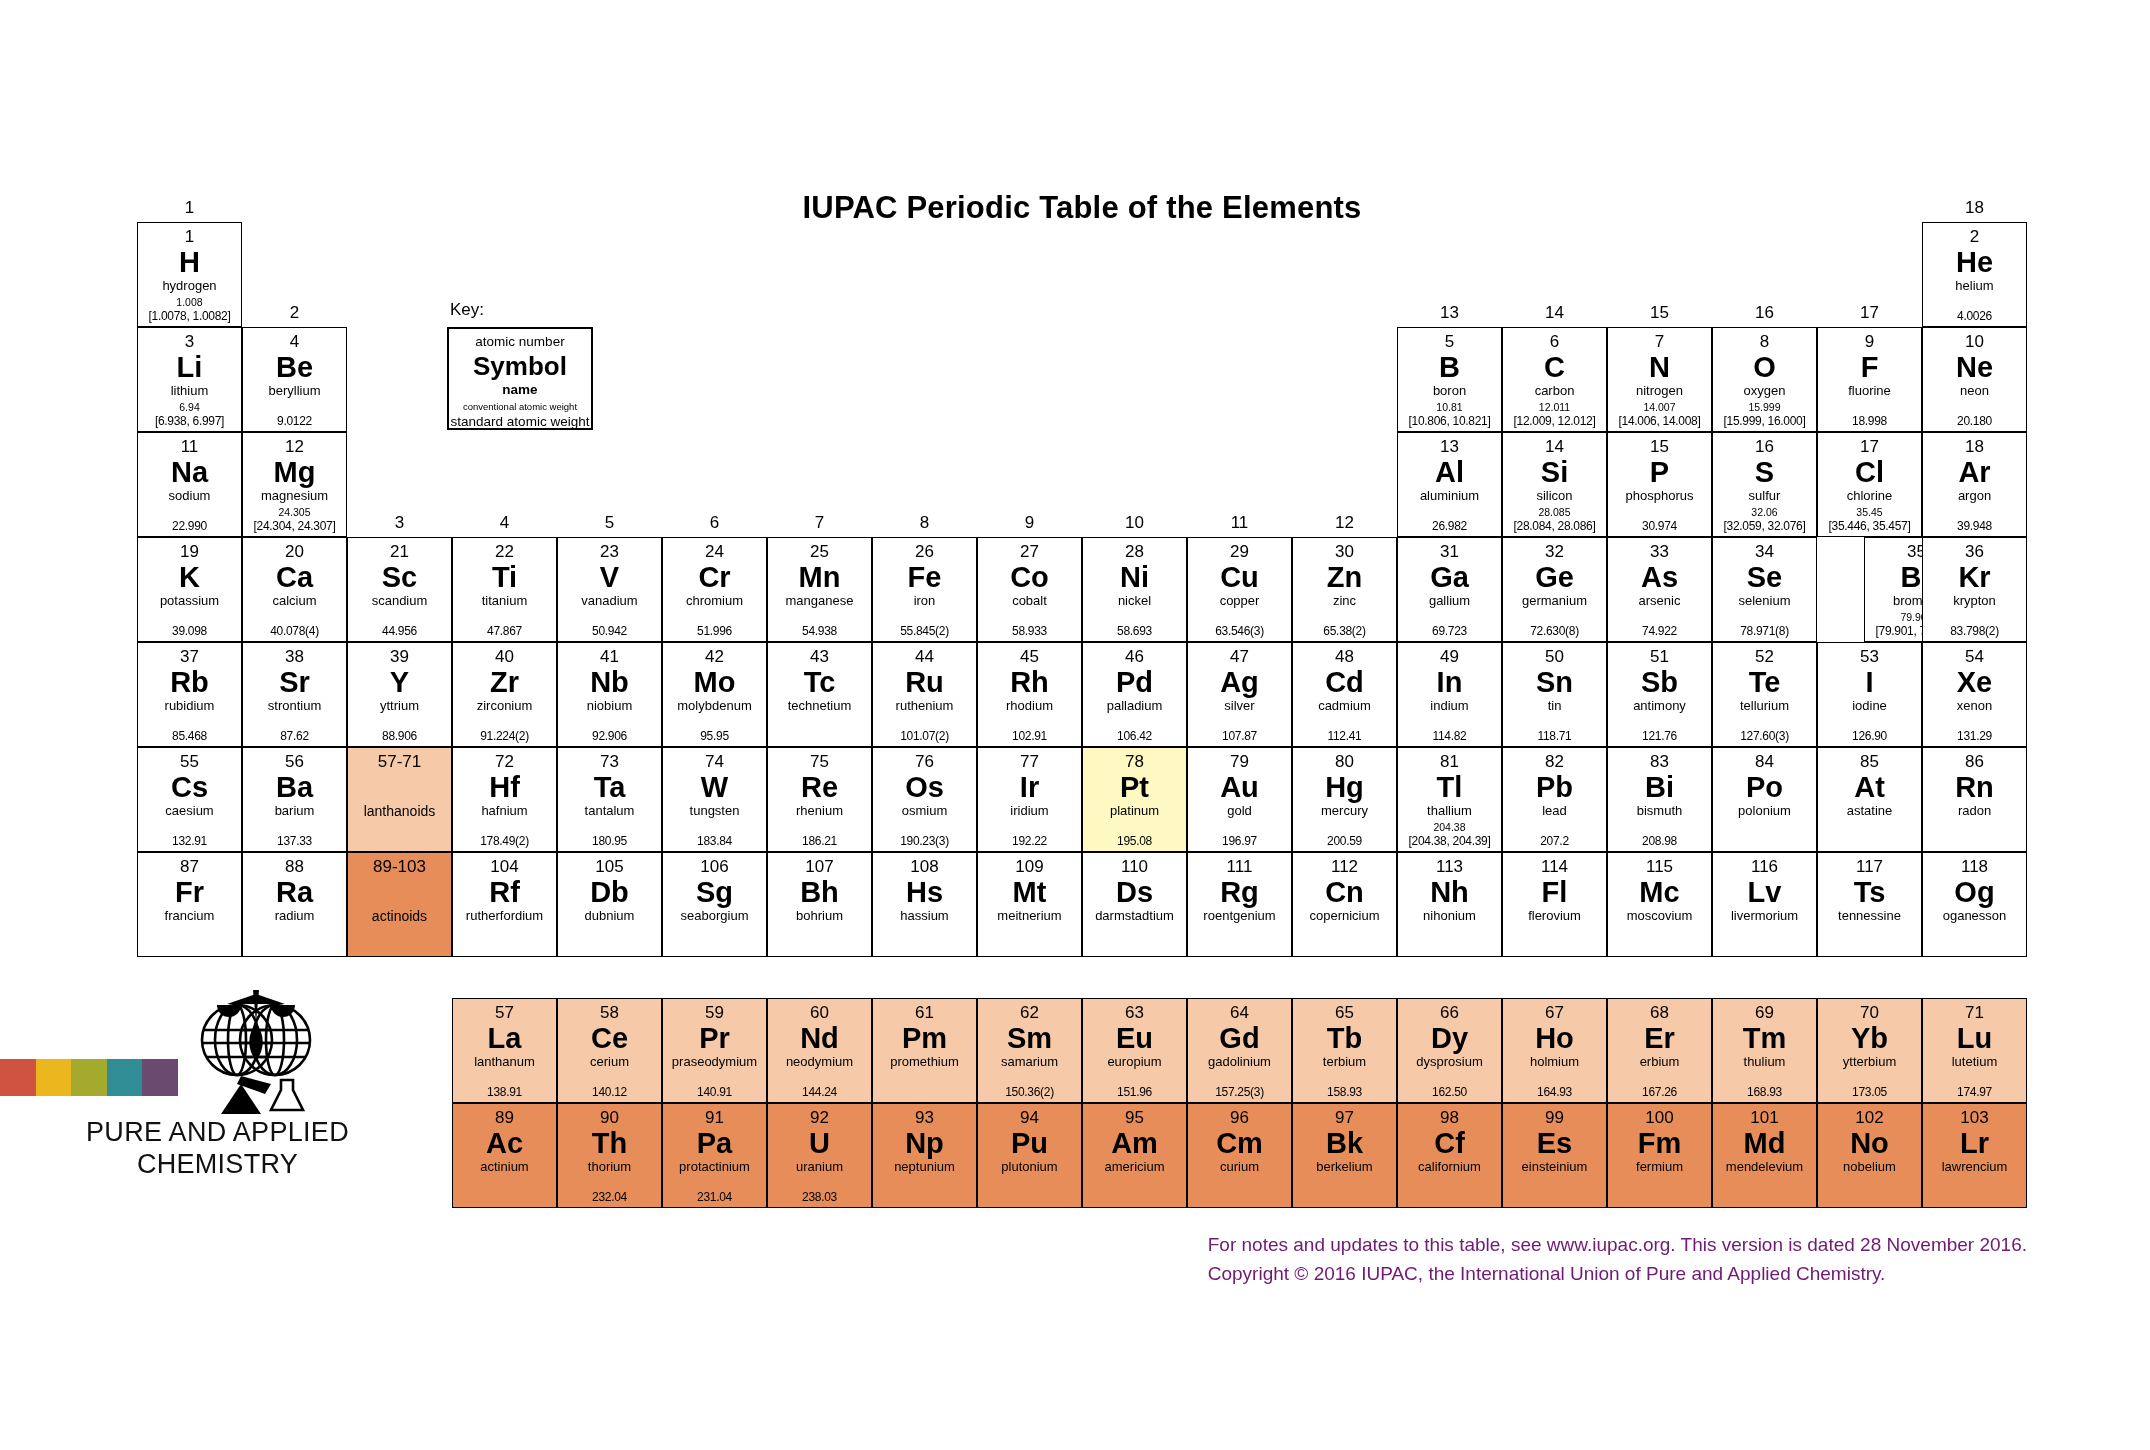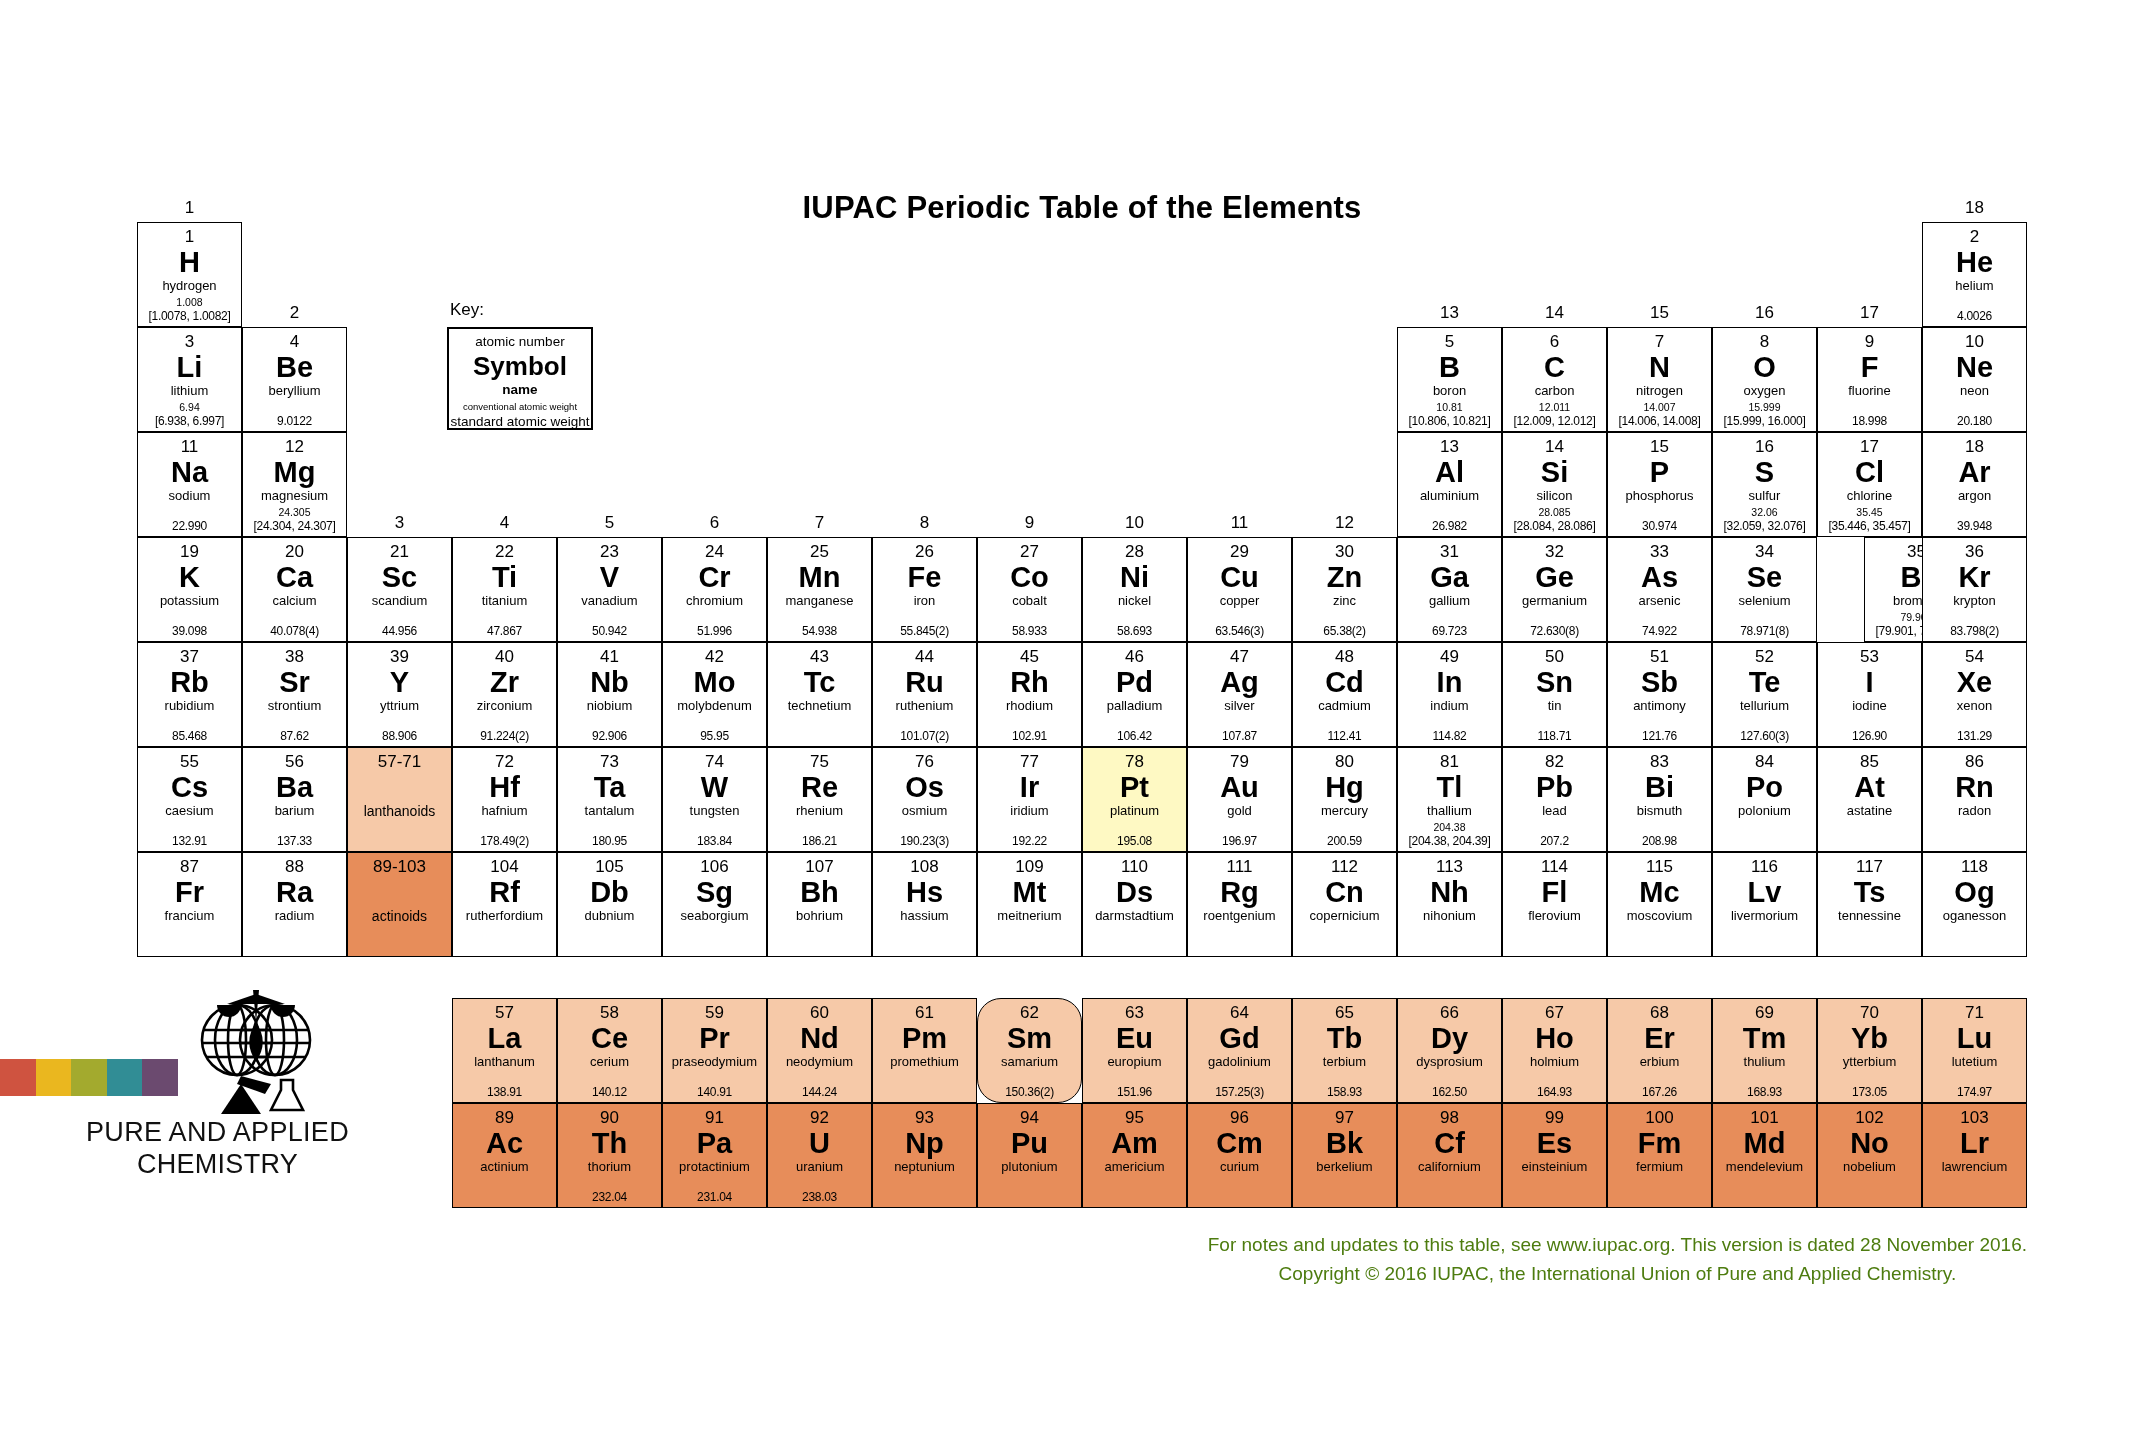--- a/index.html
+++ b/index.html
@@ -30,22 +30,22 @@
     background:#fff;display:flex;flex-direction:column;align-items:center;
     padding:3px 1px 2px 1px;
   }
   .c-num{font-size:17px;line-height:21px;height:21px;}
   .c-sym{font-size:29px;font-weight:bold;line-height:31px;height:31px;}
   .c-name{font-size:13px;line-height:16px;height:16px;white-space:nowrap;}
   .c-conv{font-size:10.5px;line-height:13px;height:13px;margin-top:2px;}
   .c-std{font-size:12px;letter-spacing:-0.3px;line-height:15px;height:15px;white-space:nowrap;}
   .c-ph-label{flex:1;display:flex;align-items:center;font-size:14px;}
   .footer{
-    position:absolute;right:123px;top:1230px;text-align:center;
-    font-size:19px;line-height:29px;color:#4d7c0f;
+    position:absolute;right:123px;top:1230px;text-align:left;
+    font-size:19px;line-height:29px;color:#701a75;
   }
   .logo-bar{position:absolute;left:0;top:1059px;width:178px;height:37px;display:flex;}
   .logo-bar div{flex:1;}
   .logo-emblem{position:absolute;left:197px;top:988px;}
   .logo-text{
     position:absolute;left:5px;top:1116px;width:425px;text-align:center;
     font-size:27px;line-height:32px;letter-spacing:0.3px;color:#111;
   }
 </style>
 </head>
@@ -728,21 +728,21 @@
       <div class="c-conv"></div>
       <div class="c-std">144.24</div>
     </div>
     <div class="cell" style="left: 872px; top: 998px; background: rgb(246, 201, 168);">
       <div class="c-num">61</div>
       <div class="c-sym">Pm</div>
       <div class="c-name">promethium</div>
       <div class="c-conv"></div>
       <div class="c-std"></div>
     </div>
-    <div class="cell" style="left: 977px; top: 998px; background: rgb(246, 201, 168); border-radius: 24px;">
+    <div class="cell" style="left: 977px; top: 998px; background: rgb(246, 201, 168);">
       <div class="c-num">62</div>
       <div class="c-sym">Sm</div>
       <div class="c-name">samarium</div>
       <div class="c-conv"></div>
       <div class="c-std">150.36(2)</div>
     </div>
     <div class="cell" style="left: 1082px; top: 998px; background: rgb(246, 201, 168);">
       <div class="c-num">63</div>
       <div class="c-sym">Eu</div>
       <div class="c-name">europium</div>

